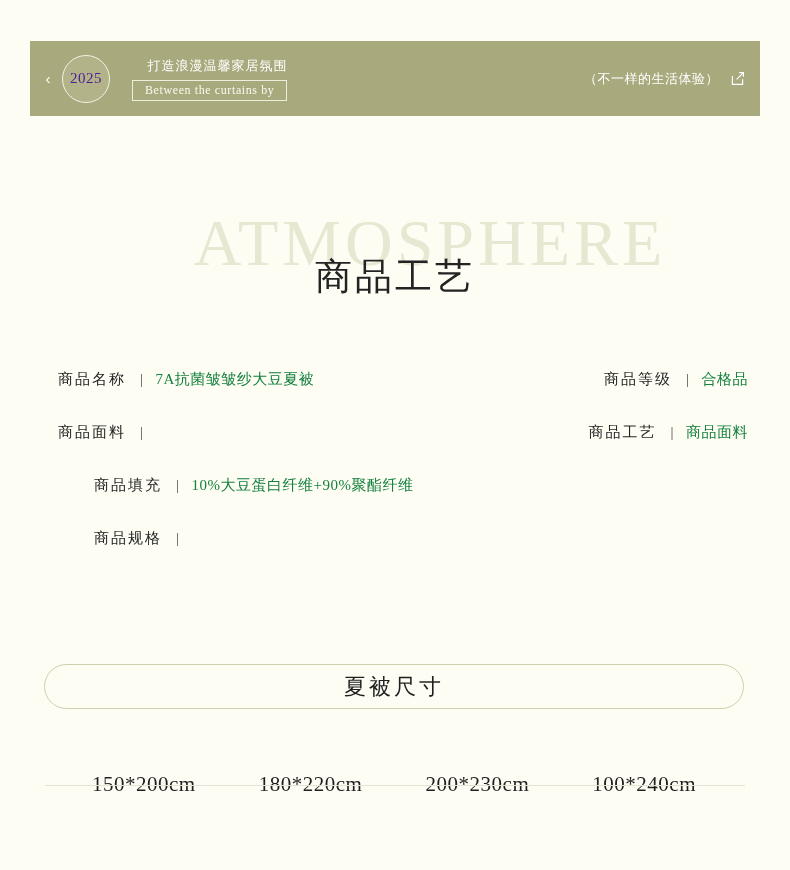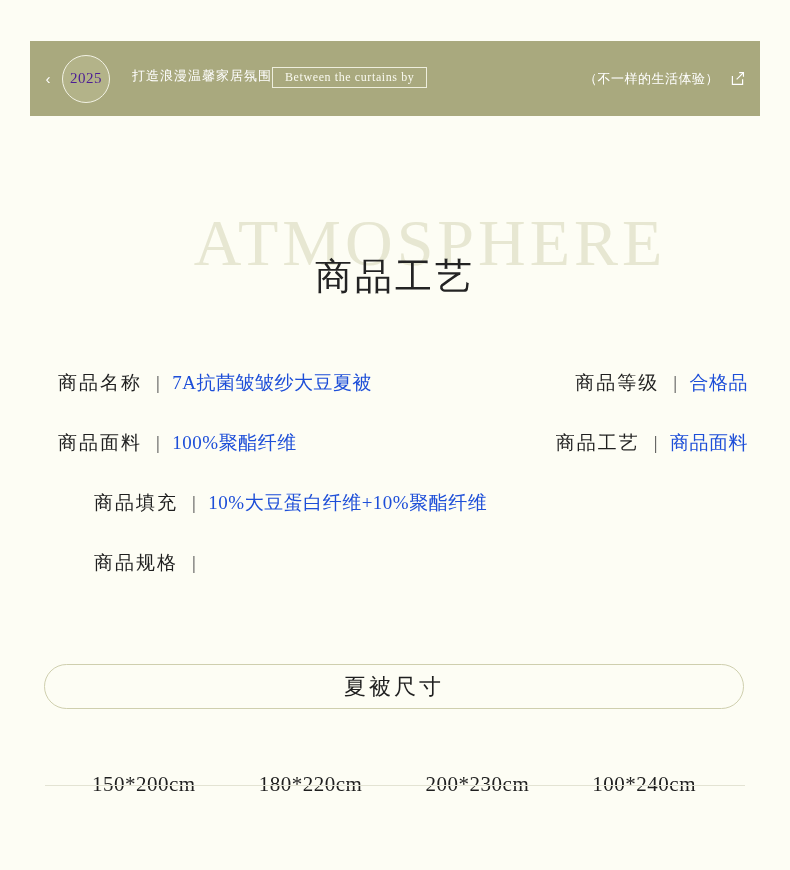--- a/index.html
+++ b/index.html
@@ -57,22 +57,23 @@
     justify-content: center;
     font-size: 15px;
     letter-spacing: 0.5px;
     margin-left: 4px;
     font-family: "Liberation Serif", serif;
   }
   .banner-texts {
     flex: 0 0 auto;
     margin-left: 22px;
     display: flex;
-    flex-direction: row;
+    flex-direction: column;
     justify-content: center;
+    align-items: flex-end;
   }
   .banner-line1 {
     color: #ffffff;
     font-size: 13px;
     letter-spacing: 1px;
     margin-bottom: 5px;
     font-family: "Liberation Sans", sans-serif;
   }
   .banner-pill {
     border: 1px solid #eeeedd;
@@ -136,38 +137,38 @@
   .specs {
     position: absolute;
     left: 58px;
     top: 370px;
     width: 690px;
   }
   .spec-row {
     display: flex;
     align-items: baseline;
     margin-bottom: 34px;
-    font-size: 19px;
+    font-size: 15px;
     letter-spacing: 0.5px;
   }
   .spec-pair {
     display: flex;
     align-items: baseline;
     white-space: nowrap;
   }
   .spec-label {
     letter-spacing: 2px;
     color: #1f1f1f;
   }
   .spec-sep {
     margin: 0 12px 0 14px;
     color: #4a4a4a;
   }
   .spec-value {
-    color: #1d4ed8;
+    color: #15803d;
     letter-spacing: 0.5px;
   }
   .spec-pair.right {
     margin-left: auto;
   }
   .spec-row.single .spec-pair {
     flex: none;
     margin-left: 36px;
   }
 
@@ -251,34 +252,33 @@
         <span class="spec-label">商品等级</span>
         <span class="spec-sep">|</span>
         <span class="spec-value">合格品</span>
       </div>
     </div>
 
     <div class="spec-row">
       <div class="spec-pair">
         <span class="spec-label">商品面料</span>
         <span class="spec-sep">|</span>
-        <span class="spec-value">100%聚酯纤维</span>
       </div>
       <div class="spec-pair right">
         <span class="spec-label">商品工艺</span>
         <span class="spec-sep">|</span>
         <span class="spec-value">商品面料</span>
       </div>
     </div>
 
     <div class="spec-row single">
       <div class="spec-pair">
         <span class="spec-label">商品填充</span>
         <span class="spec-sep">|</span>
-        <span class="spec-value">10%大豆蛋白纤维+10%聚酯纤维</span>
+        <span class="spec-value">10%大豆蛋白纤维+90%聚酯纤维</span>
       </div>
     </div>
 
     <div class="spec-row single">
       <div class="spec-pair">
         <span class="spec-label">商品规格</span>
         <span class="spec-sep">|</span>
         <span class="spec-value"></span>
       </div>
     </div>

